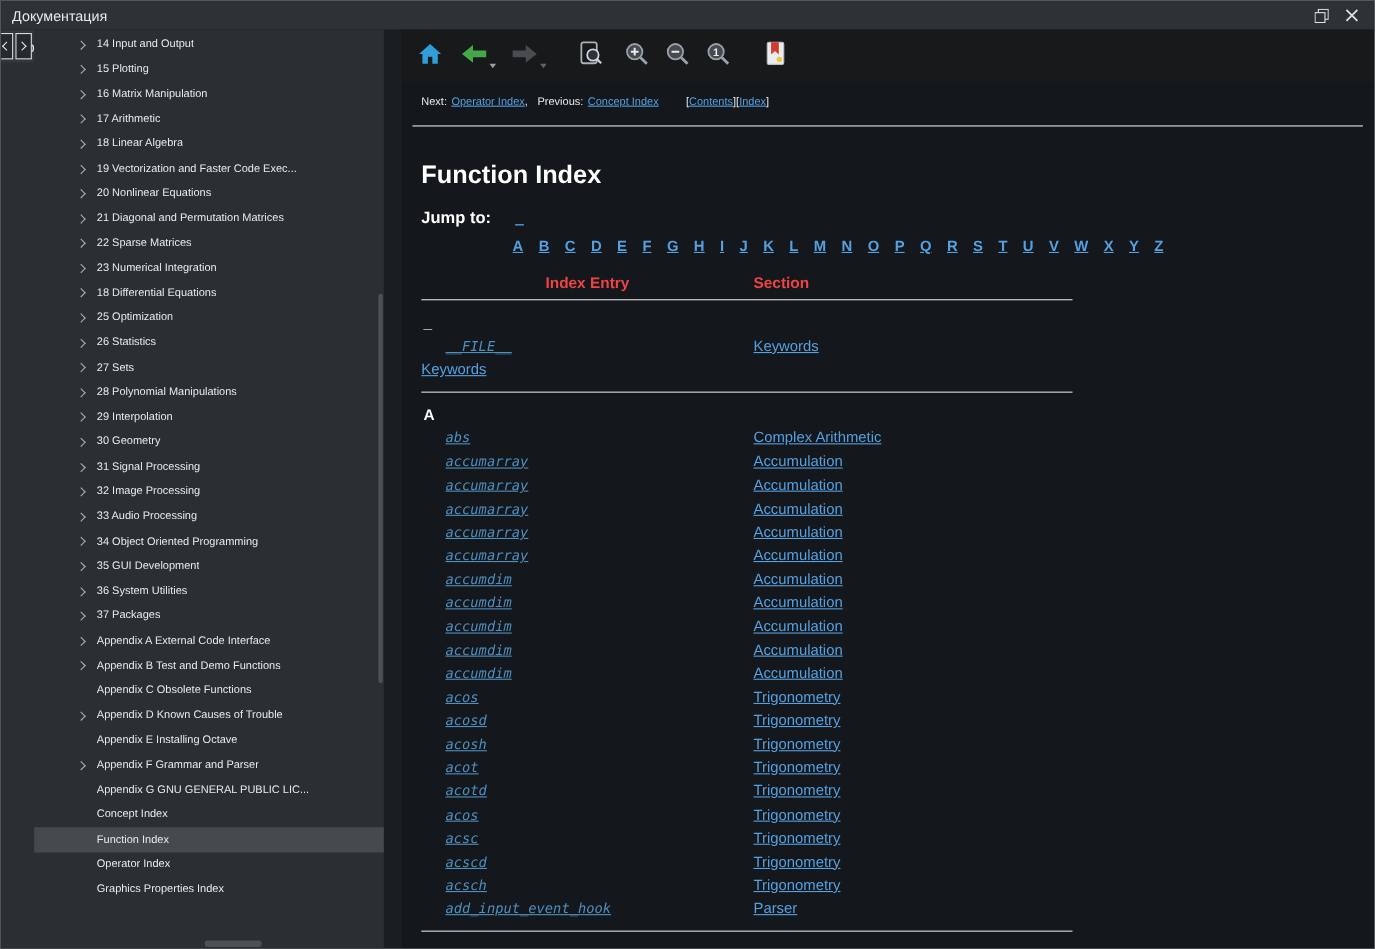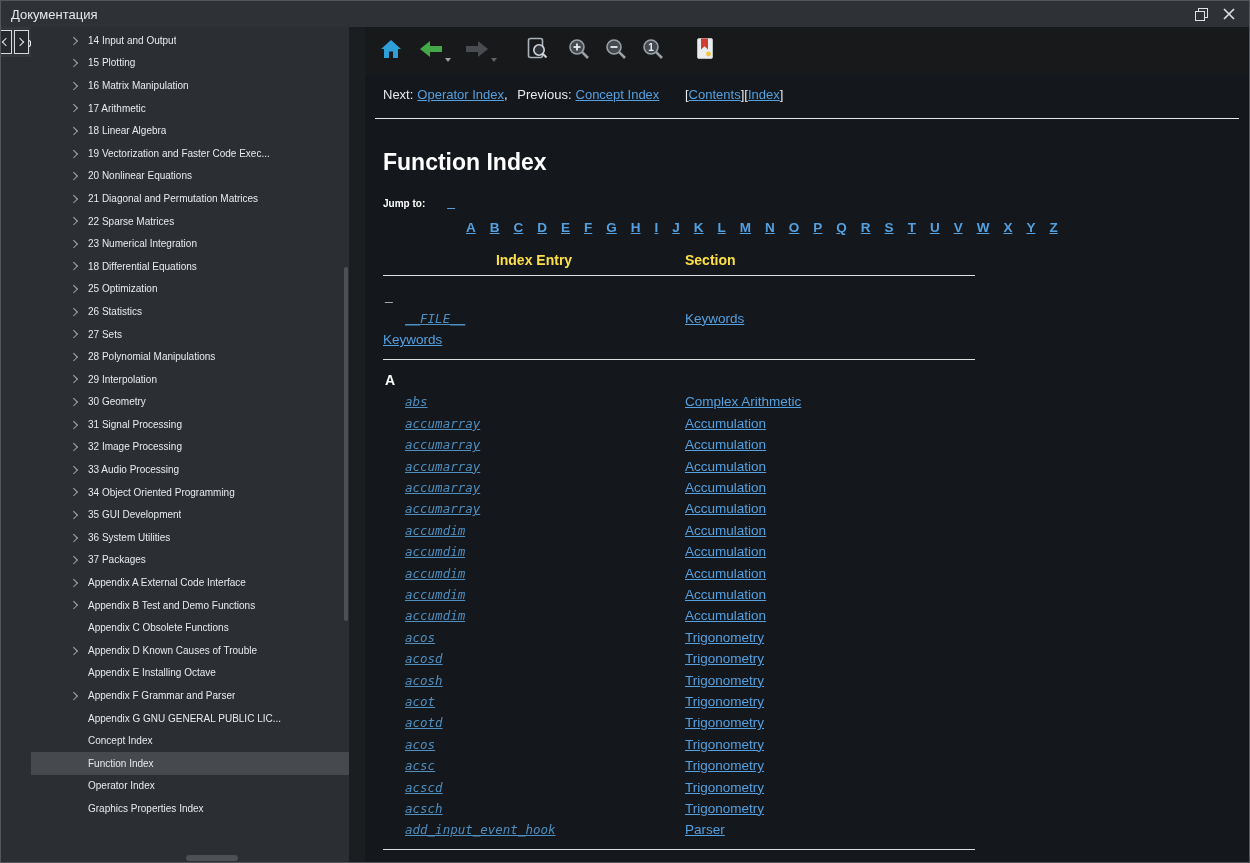--- a/index.html
+++ b/index.html
@@ -58,37 +58,37 @@
                  padding-left:10px; }
   .tbtn { width:32px; height:34px; display:flex; align-items:center; justify-content:center;
           position:relative; cursor:default; }
   .tbtn.disabled { opacity:.55; }
   .tbtn .caret { position:absolute; right:-4px; bottom:6px; width:0; height:0;
                  border-left:3.5px solid transparent; border-right:3.5px solid transparent;
                  border-top:4px solid #9aa0a6; }
 
   
   .doc-content { flex:1; overflow:hidden; padding:12px 18px 0 18px; color:#e8eaec; }
-  .navline { font-size:13px; color:#e8eaec; }
+  .navline { font-size:10px; color:#e8eaec; }
   .navline .lbl { margin-right:4px; }
   .doclink { color:var(--link,#54a0e0); text-decoration:underline; cursor:pointer; }
   .nav-sep { margin-right:6px; }
   .nav-brackets { margin-left:22px; }
   .navrule { border:none; border-top:1px solid #e8e8e8; margin:16px -8px 0 -8px; }
 
   .doc-title { color:#ffffff; font-size:23px; font-weight:bold; margin:30px 0 18px 0; }
 
   .jump-row { display:flex; align-items:baseline; font-size:14px; }
-  .jump-label { font-weight:bold; color:#fff; font-size:10px; }
+  .jump-label { font-weight:bold; color:#fff; font-size:15px; }
   .jump-underscore { margin-left:22px; font-weight:bold; }
   .jump-letters { margin:8px 0 0 83px; }
   .jump-letters a { font-weight:bold; font-size:13.5px; margin-right:14px; }
 
   .fn-table { margin-top:16px; width:592px; }
-  .fn-head { display:flex; border-bottom:1px solid #e0e0e0; padding-bottom:7px; color:#fde047;
+  .fn-head { display:flex; border-bottom:1px solid #e0e0e0; padding-bottom:7px; color:#ef4444;
              font-weight:bold; font-size:14px; }
   .fn-head .c1 { width:302px; text-align:center; }
   .fn-head .c2 { width:290px; text-align:left; }
   .fn-letter { color:#fff; font-weight:bold; font-size:14px; margin:12px 0 3px 2px; }
   .fn-row { display:flex; height:21.4px; align-items:center; }
   .fn-row .c1 { width:302px; padding-left:22px; }
   .fn-row .c2 { width:290px; }
   .entry-link { font-family:"DejaVu Sans Mono", monospace; font-style:italic; font-size:12.5px;
                 color:var(--entry-link,#4e8fc0); text-decoration:underline; cursor:pointer; }
   .section-link { font-size:13.5px; color:var(--link,#54a0e0); text-decoration:underline; cursor:pointer; }

